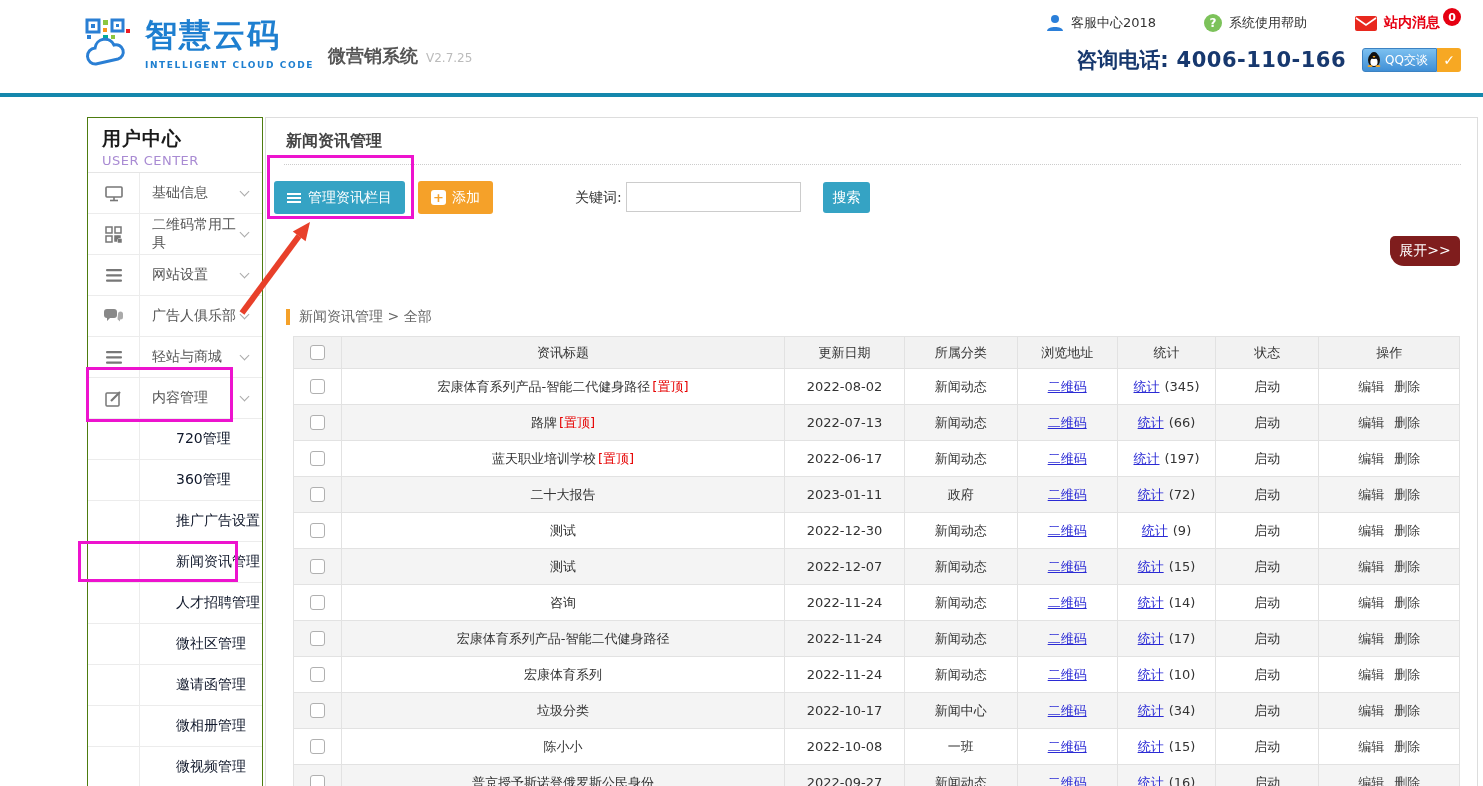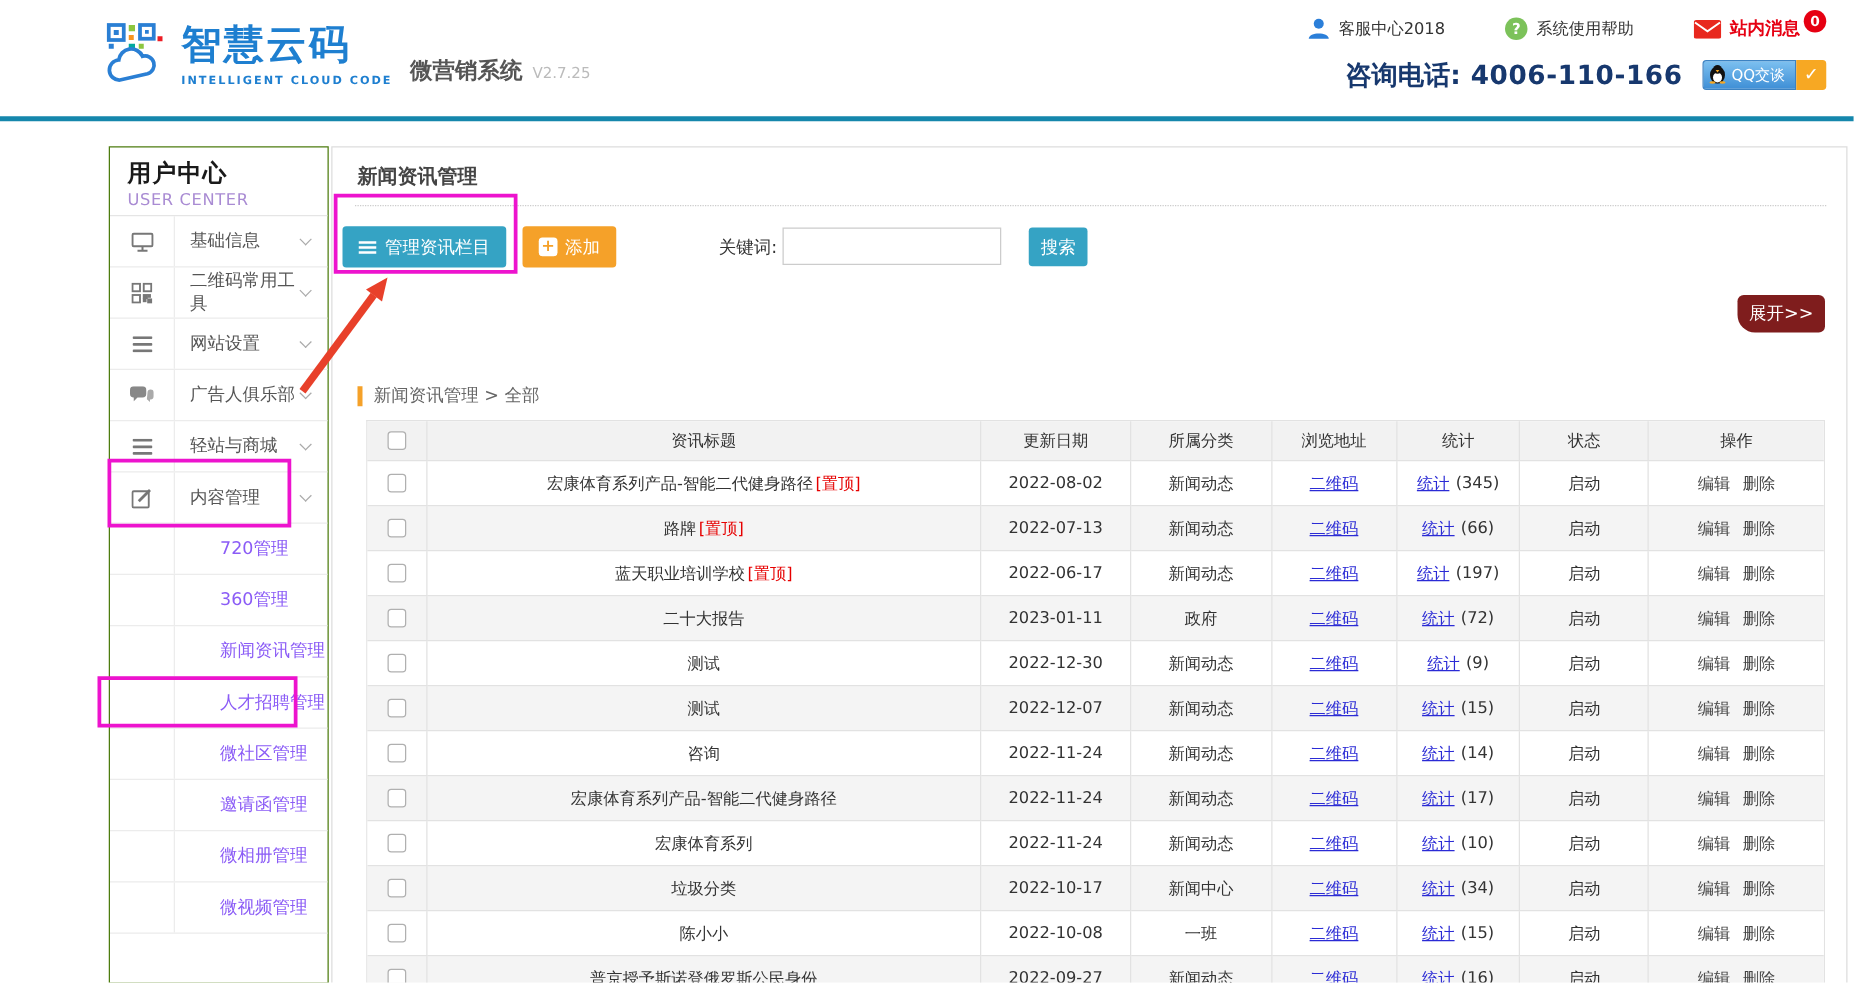--- a/index.html
+++ b/index.html
@@ -37,21 +37,21 @@
               display:flex; align-items:center; justify-content:center; color:#fff; font-weight:bold; font-size:14px; }
 
   
   .sidebar { position:absolute; left:87px; top:117px; width:176px; height:670px; background:#fff; border:1px solid #4d7c0f; }
   .side-header { height:55px; border-bottom:1px solid #e5e5e5; padding:8px 0 0 14px; }
   .side-title { font-size:19px; font-weight:bold; color:#1a1a1a; letter-spacing:1px; }
   .side-sub { font-size:13px; color:#a98bd3; letter-spacing:0.5px; margin-top:1px; }
   .s-item, .s-sub { height:41px; display:flex; align-items:center; border-bottom:1px solid #ececec; cursor:pointer; }
   .s-ico { width:52px; height:100%; border-right:1px solid #ececec; display:flex; align-items:center; justify-content:center; color:#777; }
   .s-label { flex:1; padding-left:12px; font-size:14px; color:#555; }
-  .s-sub .s-label { padding-left:36px; color:#8b5cf6; }
+  .s-sub .s-label { padding-left:36px; color:#0f172a; }
   .chev { width:7px; height:7px; border-right:1.5px solid #aaa; border-bottom:1.5px solid #aaa;
           transform:rotate(45deg); margin:-4px 14px 0 0; }
 
   
   .panel { position:absolute; left:265px; top:117px; width:1213px; height:700px; background:#fff; border:1px solid #ddd; }
   .page-title { position:absolute; top:13px; left:20px; font-size:16px; font-weight:bold; color:#444; }
   .dotted { position:absolute; top:46px; left:18px; right:16px; border-top:1px dotted #ccc; }
 
   .btn { display:flex; align-items:center; justify-content:center; color:#fff; font-size:14px; border-radius:3px; cursor:pointer; }
   .btn-manage { position:absolute; top:63px; left:8px; height:33px; padding:0 13px; background:#35a3c4; gap:7px; }
@@ -254,20 +254,24 @@
     <div class="s-sub">
         <span class="s-ico"></span>
         <span class="s-label">720管理</span>
       </div>
     <div class="s-sub">
         <span class="s-ico"></span>
         <span class="s-label">360管理</span>
       </div>
     <div class="s-sub">
         <span class="s-ico"></span>
+        <span class="s-label">推广广告设置</span>
+      </div>
+    <div class="s-sub">
+        <span class="s-ico"></span>
         <span class="s-label">新闻资讯管理</span>
       </div>
     <div class="s-sub">
         <span class="s-ico"></span>
         <span class="s-label">人才招聘管理</span>
       </div>
     <div class="s-sub">
         <span class="s-ico"></span>
         <span class="s-label">微社区管理</span>
       </div>

